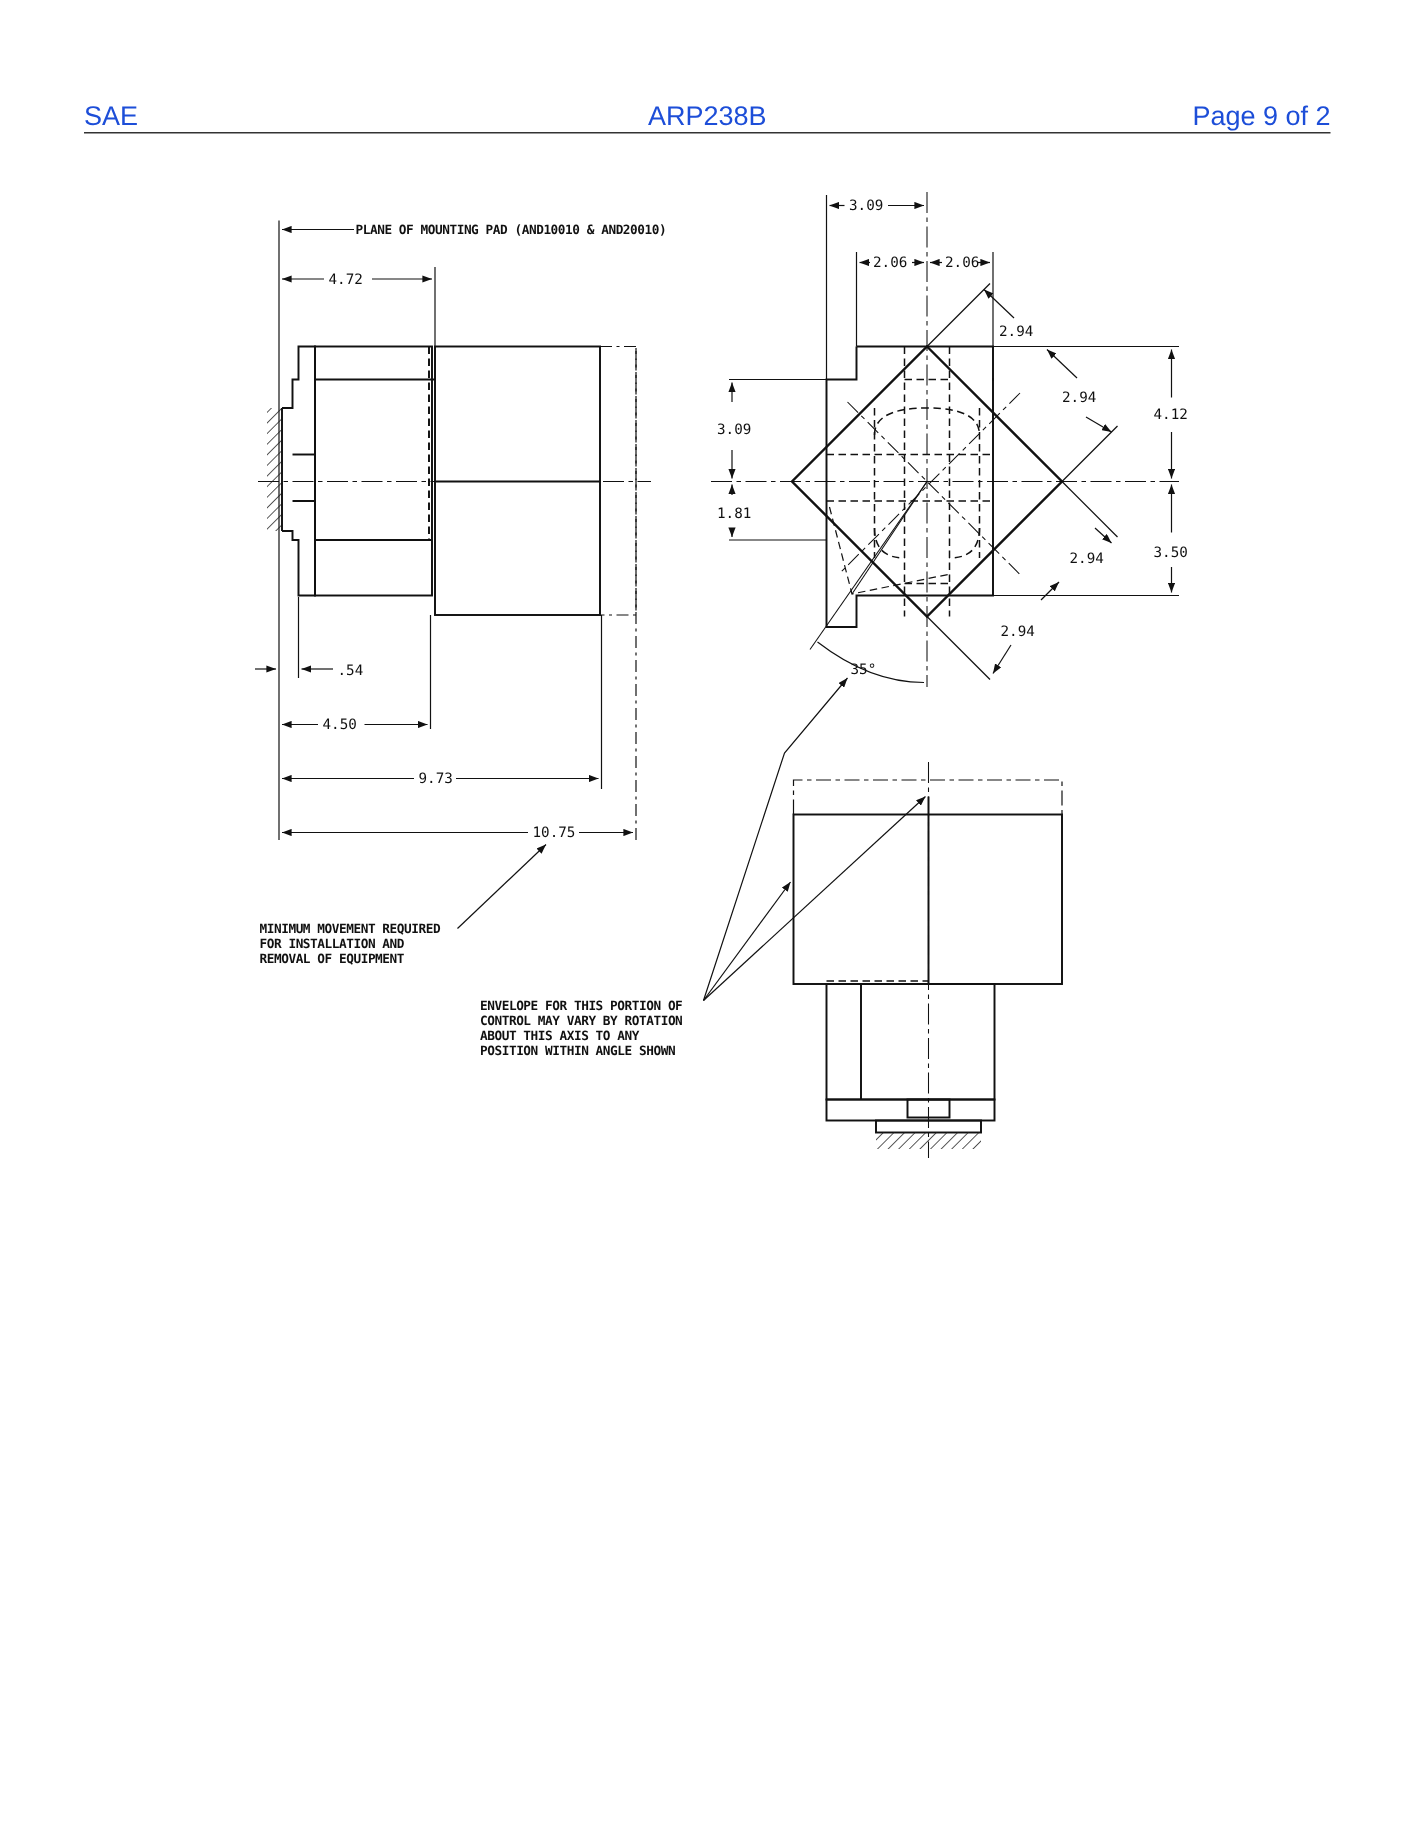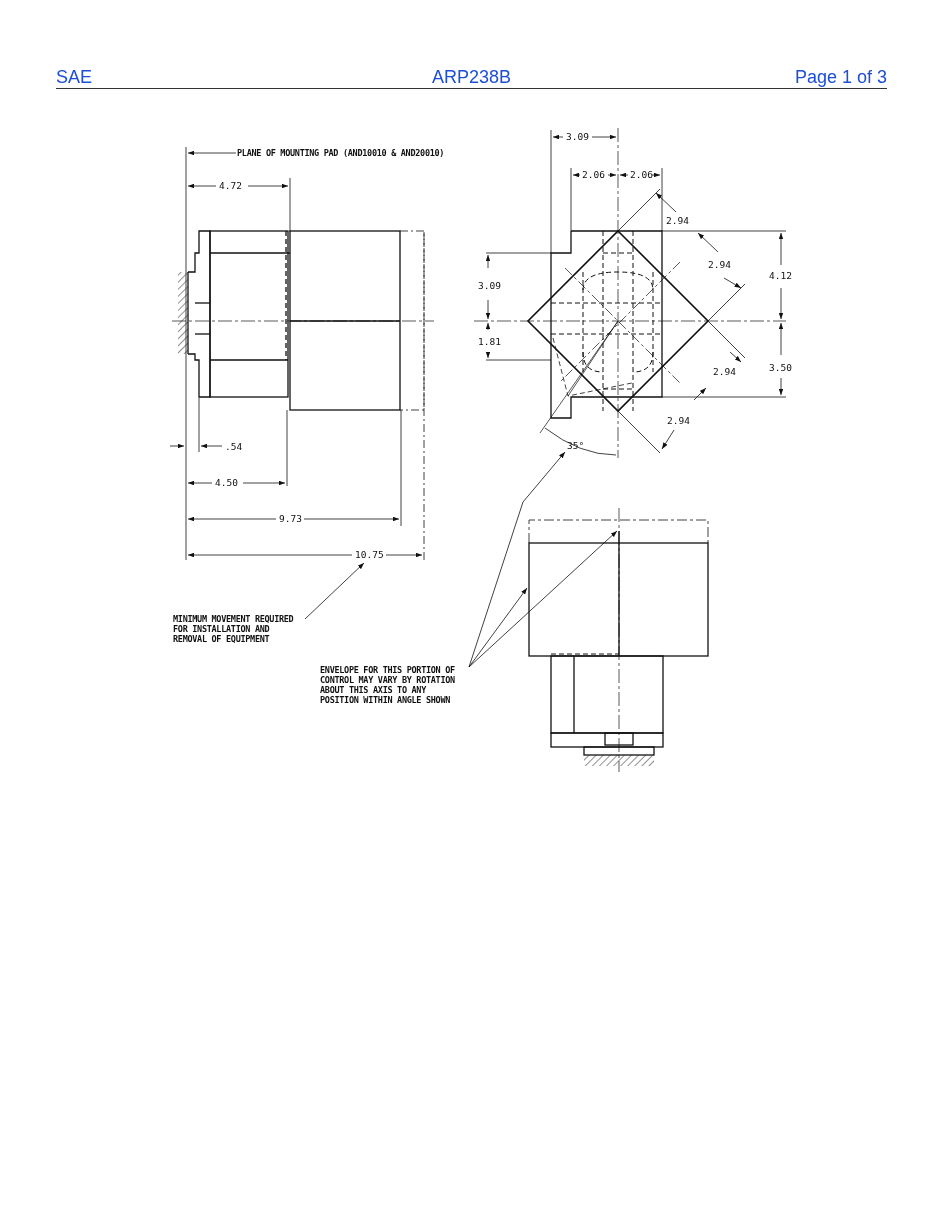--- a/index.html
+++ b/index.html
@@ -13,21 +13,21 @@
   svg text { font-family:"DejaVu Sans Mono", monospace; fill:#111; }
   .note { font-family:"DejaVu Sans Mono", monospace; font-weight:bold; font-size:8.5px; letter-spacing:-0.3px; }
   .dim { font-size:9.5px; }
 </style>
 </head>
 <body>
 
 <div class="hdr">
   <span class="l">SAE</span>
   <span class="c">ARP238B</span>
-  <span class="r">Page 1 of 3</span>
+  <span class="r">Page 9 of 2</span>
 </div>
 
 <svg class="drw" width="950" height="1230" viewBox="0 0 950 1230">
   <defs>
     <marker id="ar" markerWidth="8" markerHeight="6" refX="8" refY="3" orient="auto">
       <path d="M0,0 L8,3 L0,6 z" fill="#111"></path>
     </marker>
     <pattern id="hatch" width="5" height="5" patternUnits="userSpaceOnUse" patternTransform="rotate(45)">
       <line x1="0" y1="0" x2="0" y2="5" stroke="#222" stroke-width="1"></line>
     </pattern>

